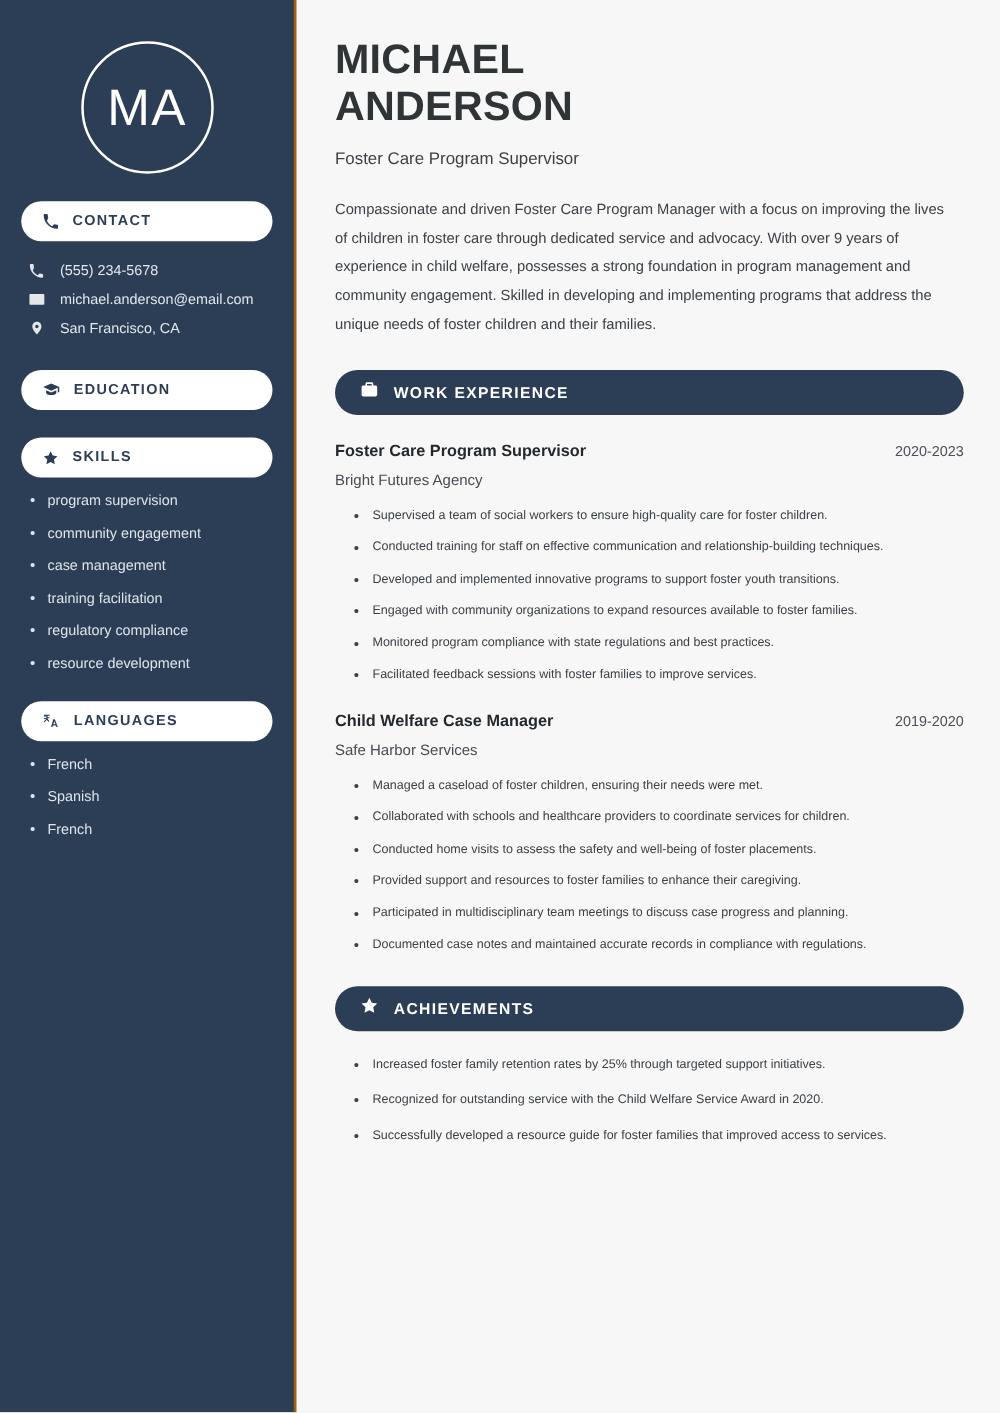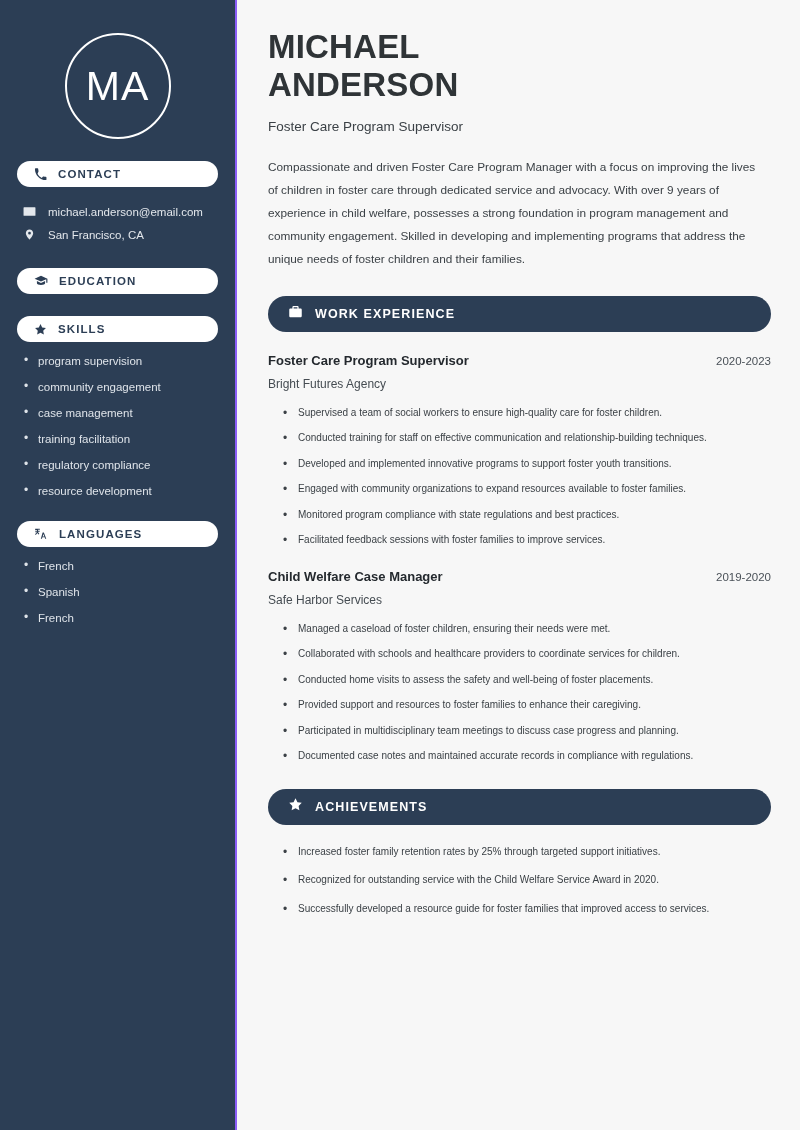--- a/index.html
+++ b/index.html
@@ -8,37 +8,37 @@
     background:#f7f7f7;
     font-family:"Liberation Sans", sans-serif;
     -webkit-font-smoothing:antialiased;
   }
   .page { position:relative; width:800px; height:1130px; display:flex; background:#f7f7f7; overflow:hidden; }
 
   
   .sidebar {
     width:237px; flex:0 0 237px;
     background:#2c3e55;
-    border-right:2px solid #8b5cf6;
+    border-right:2px solid #a16207;
     padding:0 17px;
     position:relative;
   }
   .avatar-wrap { display:flex; justify-content:center; margin-top:33px; }
   .avatar {
     width:106px; height:106px; border-radius:50%;
     border:2px solid #ffffff;
     display:flex; align-items:center; justify-content:center;
   }
   .avatar-initials {
     color:#ffffff; font-size:41px; font-weight:400; letter-spacing:1px; line-height:1;
   }
 
   .pill {
     margin-top:22px;
-    height:26px;
+    height:32px;
     background:#ffffff;
     border-radius:16px;
     display:flex; align-items:center;
     padding-left:17px;
     gap:11px;
   }
   .pill .pill-label {
     color:#2c3e55;
     font-size:11.5px; font-weight:bold; letter-spacing:1.1px;
   }
@@ -123,20 +123,28 @@
     <div class="pill">
       <span>
         <svg width="13" height="13" viewBox="0 0 24 24" fill="#2c3e55">
             <path d="M6.6 10.8c1.7 3.4 4.2 5.9 7.6 7.6l2.5-2.5c.4-.4.9-.5 1.3-.3 1.2.4 2.4.6 3.7.6.7 0 1.3.6 1.3 1.3V21c0 .7-.6 1.3-1.3 1.3C10.9 22.3 1.7 13.1 1.7 1.8 1.7 1.1 2.3.5 3 .5h3.5c.7 0 1.3.6 1.3 1.3 0 1.3.2 2.5.6 3.7.1.4 0 .9-.3 1.3L6.6 10.8z"></path>
           </svg>
       </span>
       <span class="pill-label">CONTACT</span>
     </div>
 
     <div class="contact-list">
+      <div class="contact-row">
+        <span class="ico">
+          <svg width="12" height="12" viewBox="0 0 24 24" fill="#e3e7ec">
+              <path d="M6.6 10.8c1.7 3.4 4.2 5.9 7.6 7.6l2.5-2.5c.4-.4.9-.5 1.3-.3 1.2.4 2.4.6 3.7.6.7 0 1.3.6 1.3 1.3V21c0 .7-.6 1.3-1.3 1.3C10.9 22.3 1.7 13.1 1.7 1.8 1.7 1.1 2.3.5 3 .5h3.5c.7 0 1.3.6 1.3 1.3 0 1.3.2 2.5.6 3.7.1.4 0 .9-.3 1.3L6.6 10.8z"></path>
+            </svg>
+        </span>
+        <span>(555) 234-5678</span>
+      </div>
       <div class="contact-row">
         <span class="ico">
           <svg width="13" height="13" viewBox="0 0 24 24" fill="#e3e7ec">
               <path d="M2 4h20c.6 0 1 .4 1 1v14c0 .6-.4 1-1 1H2c-.6 0-1-.4-1-1V5c0-.6.4-1 1-1zm10 8.2L3.3 6h17.4L12 12.2z"></path>
             </svg>
         </span>
         <span>michael.anderson@email.com</span>
       </div>
       <div class="contact-row">
         <span class="ico">

